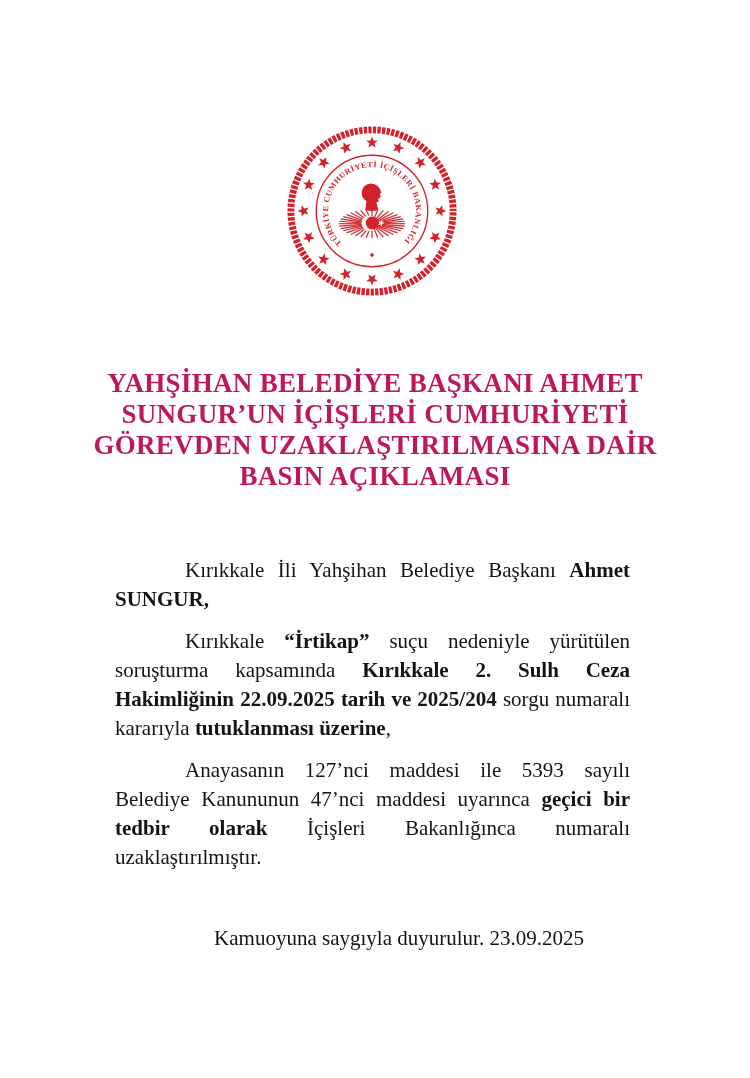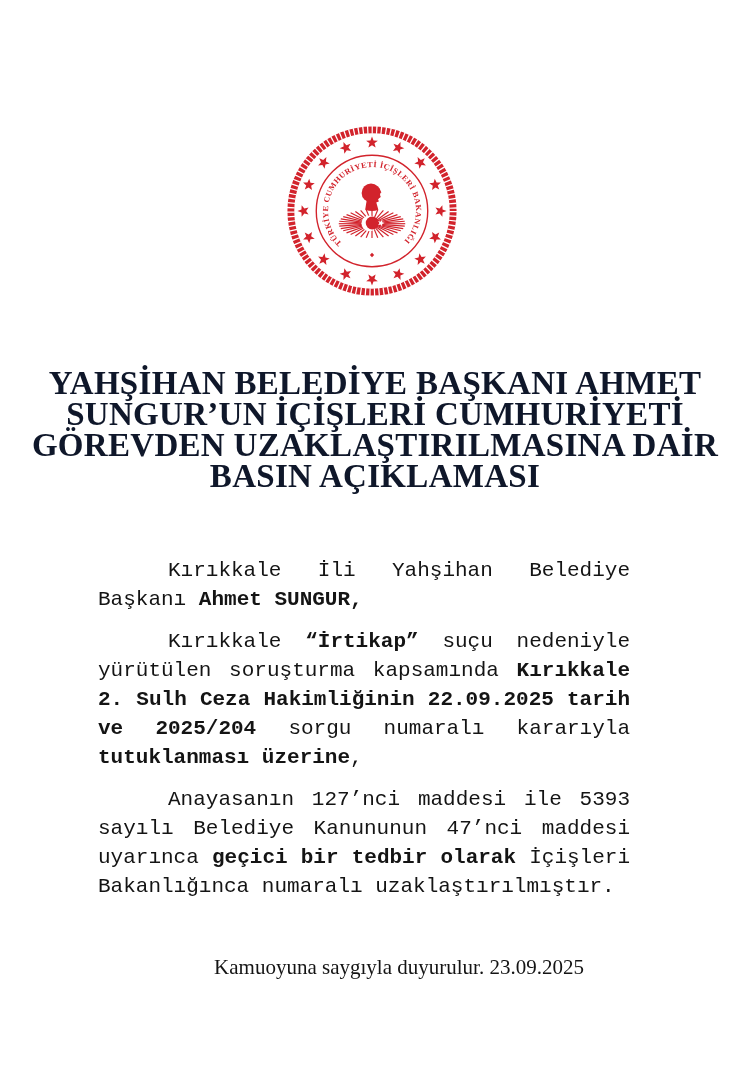--- a/index.html
+++ b/index.html
@@ -22,38 +22,37 @@
     height: 176px;
   }
   .logo-wrap svg { display: block; width: 100%; height: 100%; }
   .title-block {
     position: absolute;
     top: 368px;
     left: 0;
     width: 750px;
     text-align: center;
     font-weight: bold;
-    font-size: 33px;
+    font-size: 27px;
     line-height: 31px;
     letter-spacing: 0.3px;
-    color: #0f172a;
+    color: #be185d;
   }
   .body-block {
     position: absolute;
     top: 556px;
     left: 98px;
     width: 532px;
     font-size: 21px;
     line-height: 29px;
     text-align: justify;
   }
   .para {
     text-indent: 70px;
-    margin: 0 0 13px 0;
-    font-family: Liberation Mono, monospace;
+    margin: 0 0 13px 17px;
   }
   .para b { font-weight: bold; }
   .closing {
     text-indent: 70px;
     margin-top: 52px;
     text-align: center;
   }
 </style>
 </head>
 <body>

